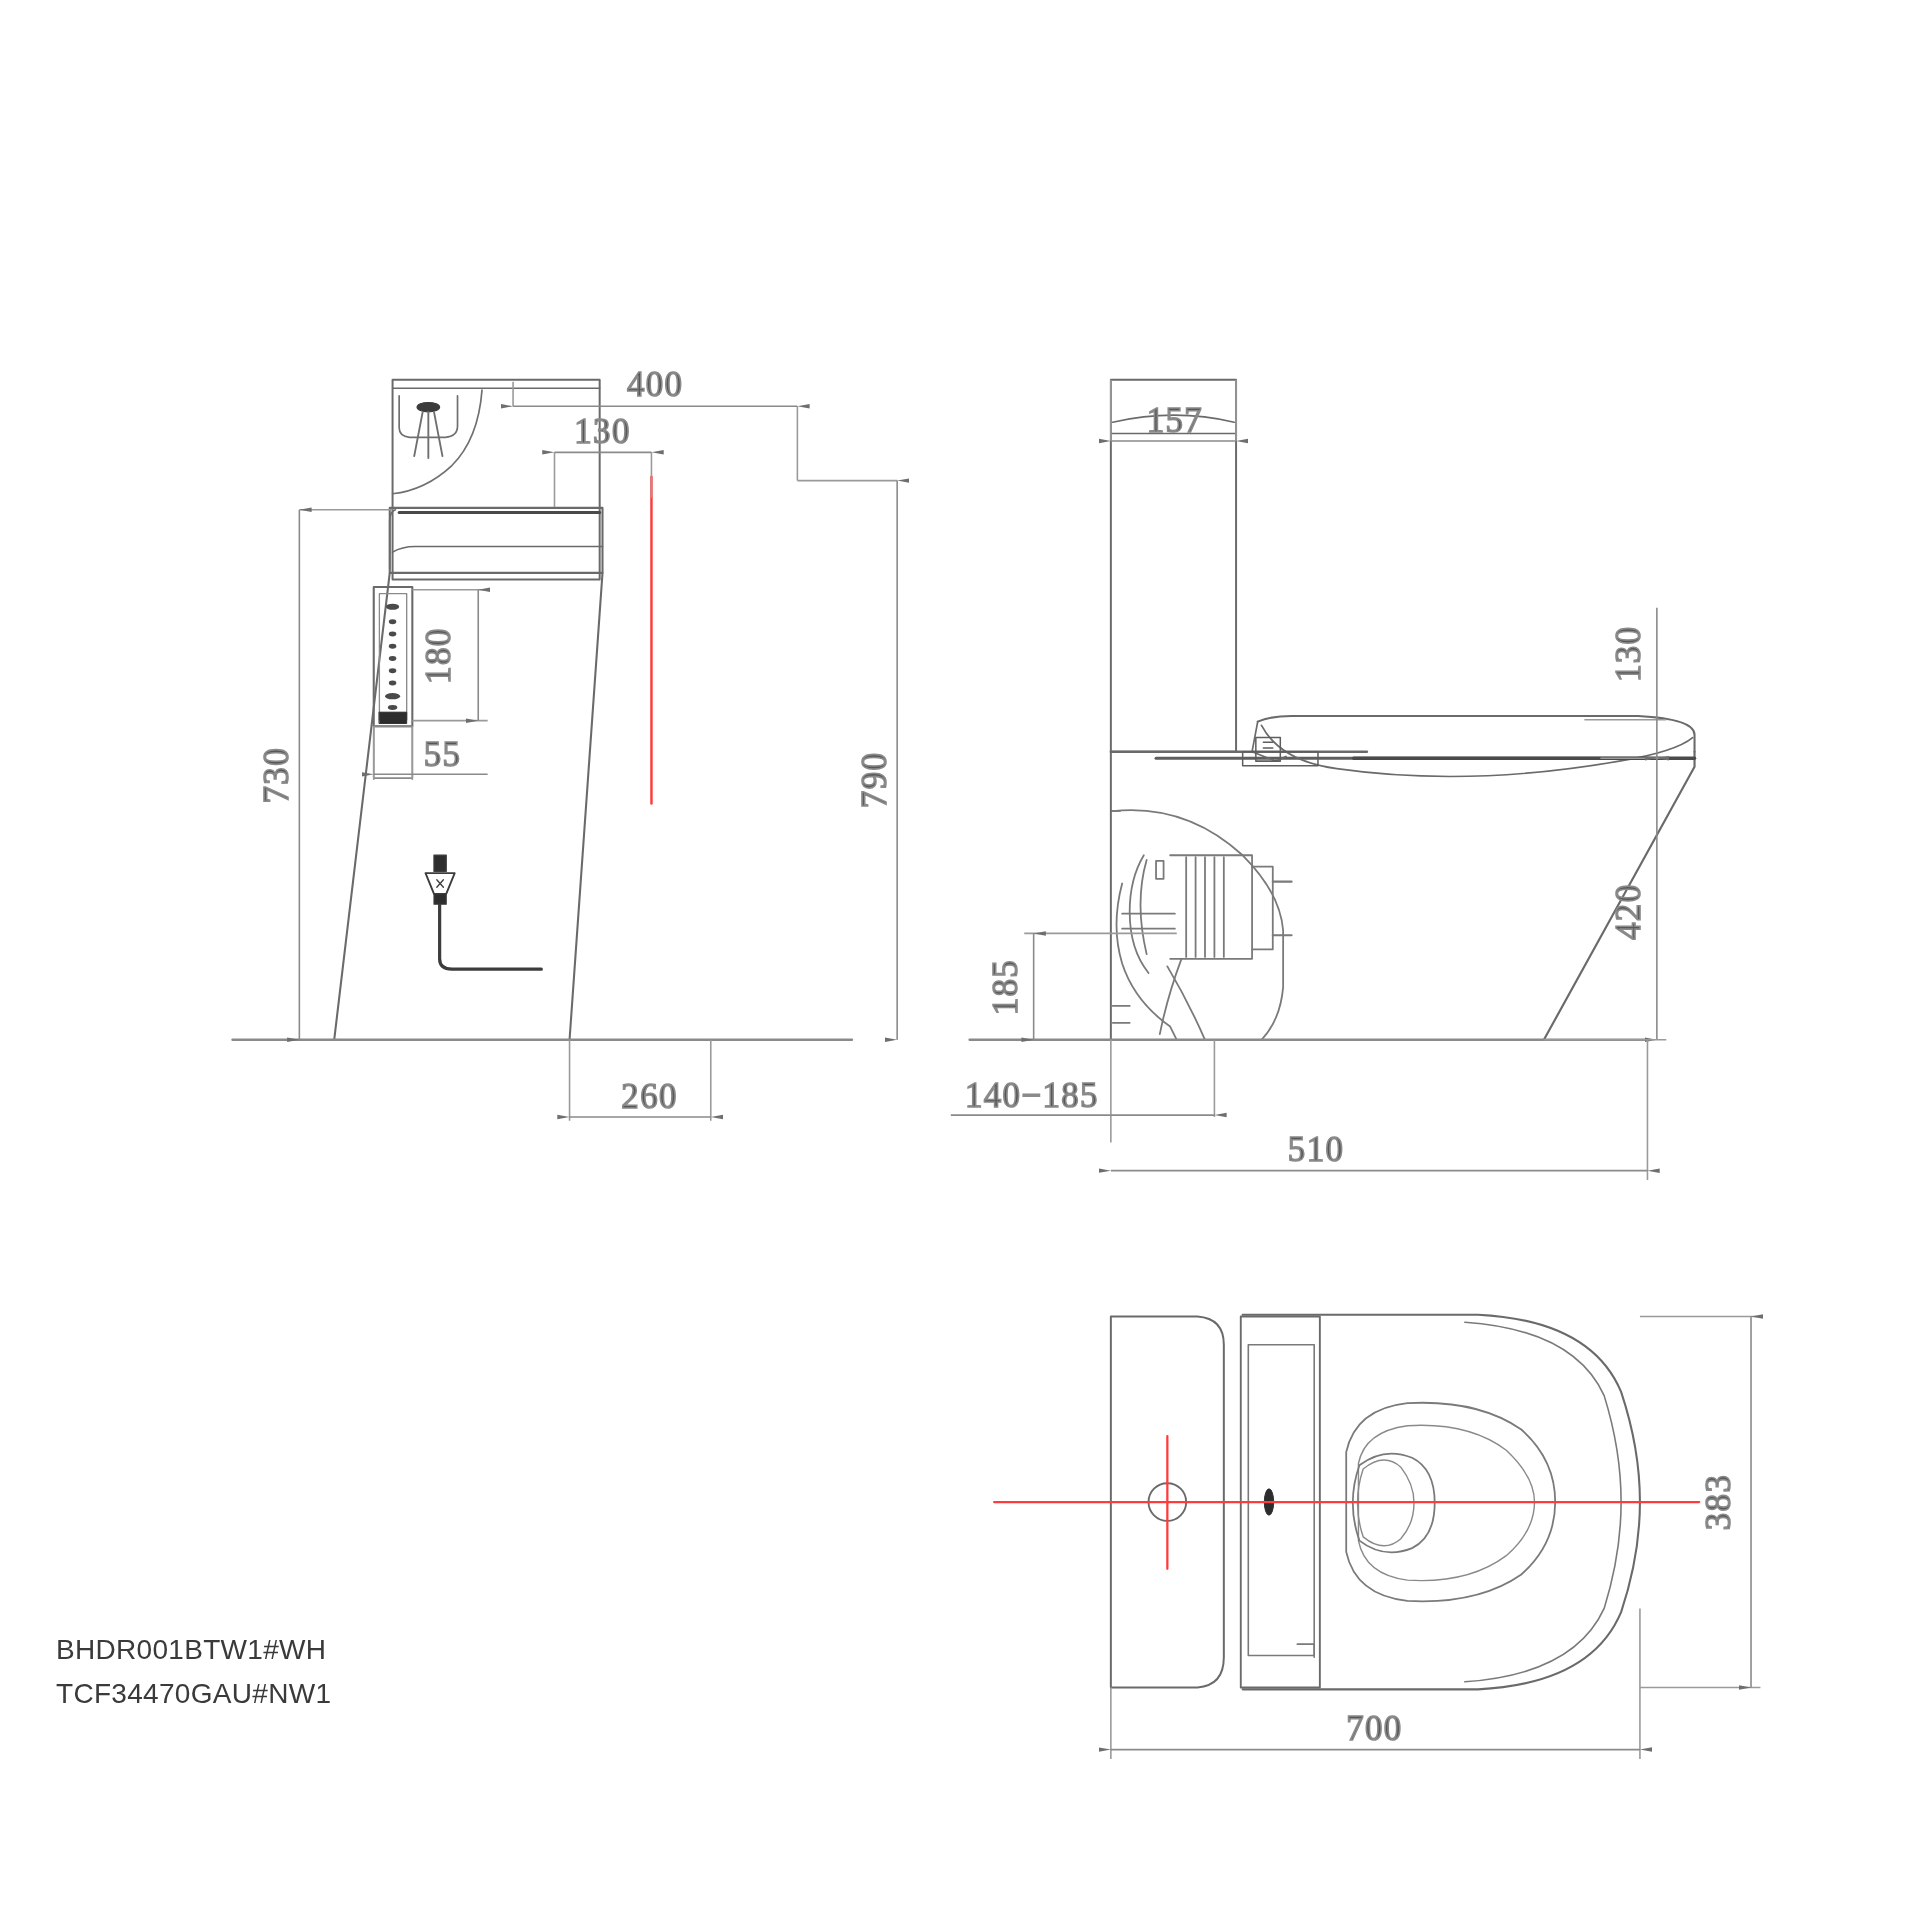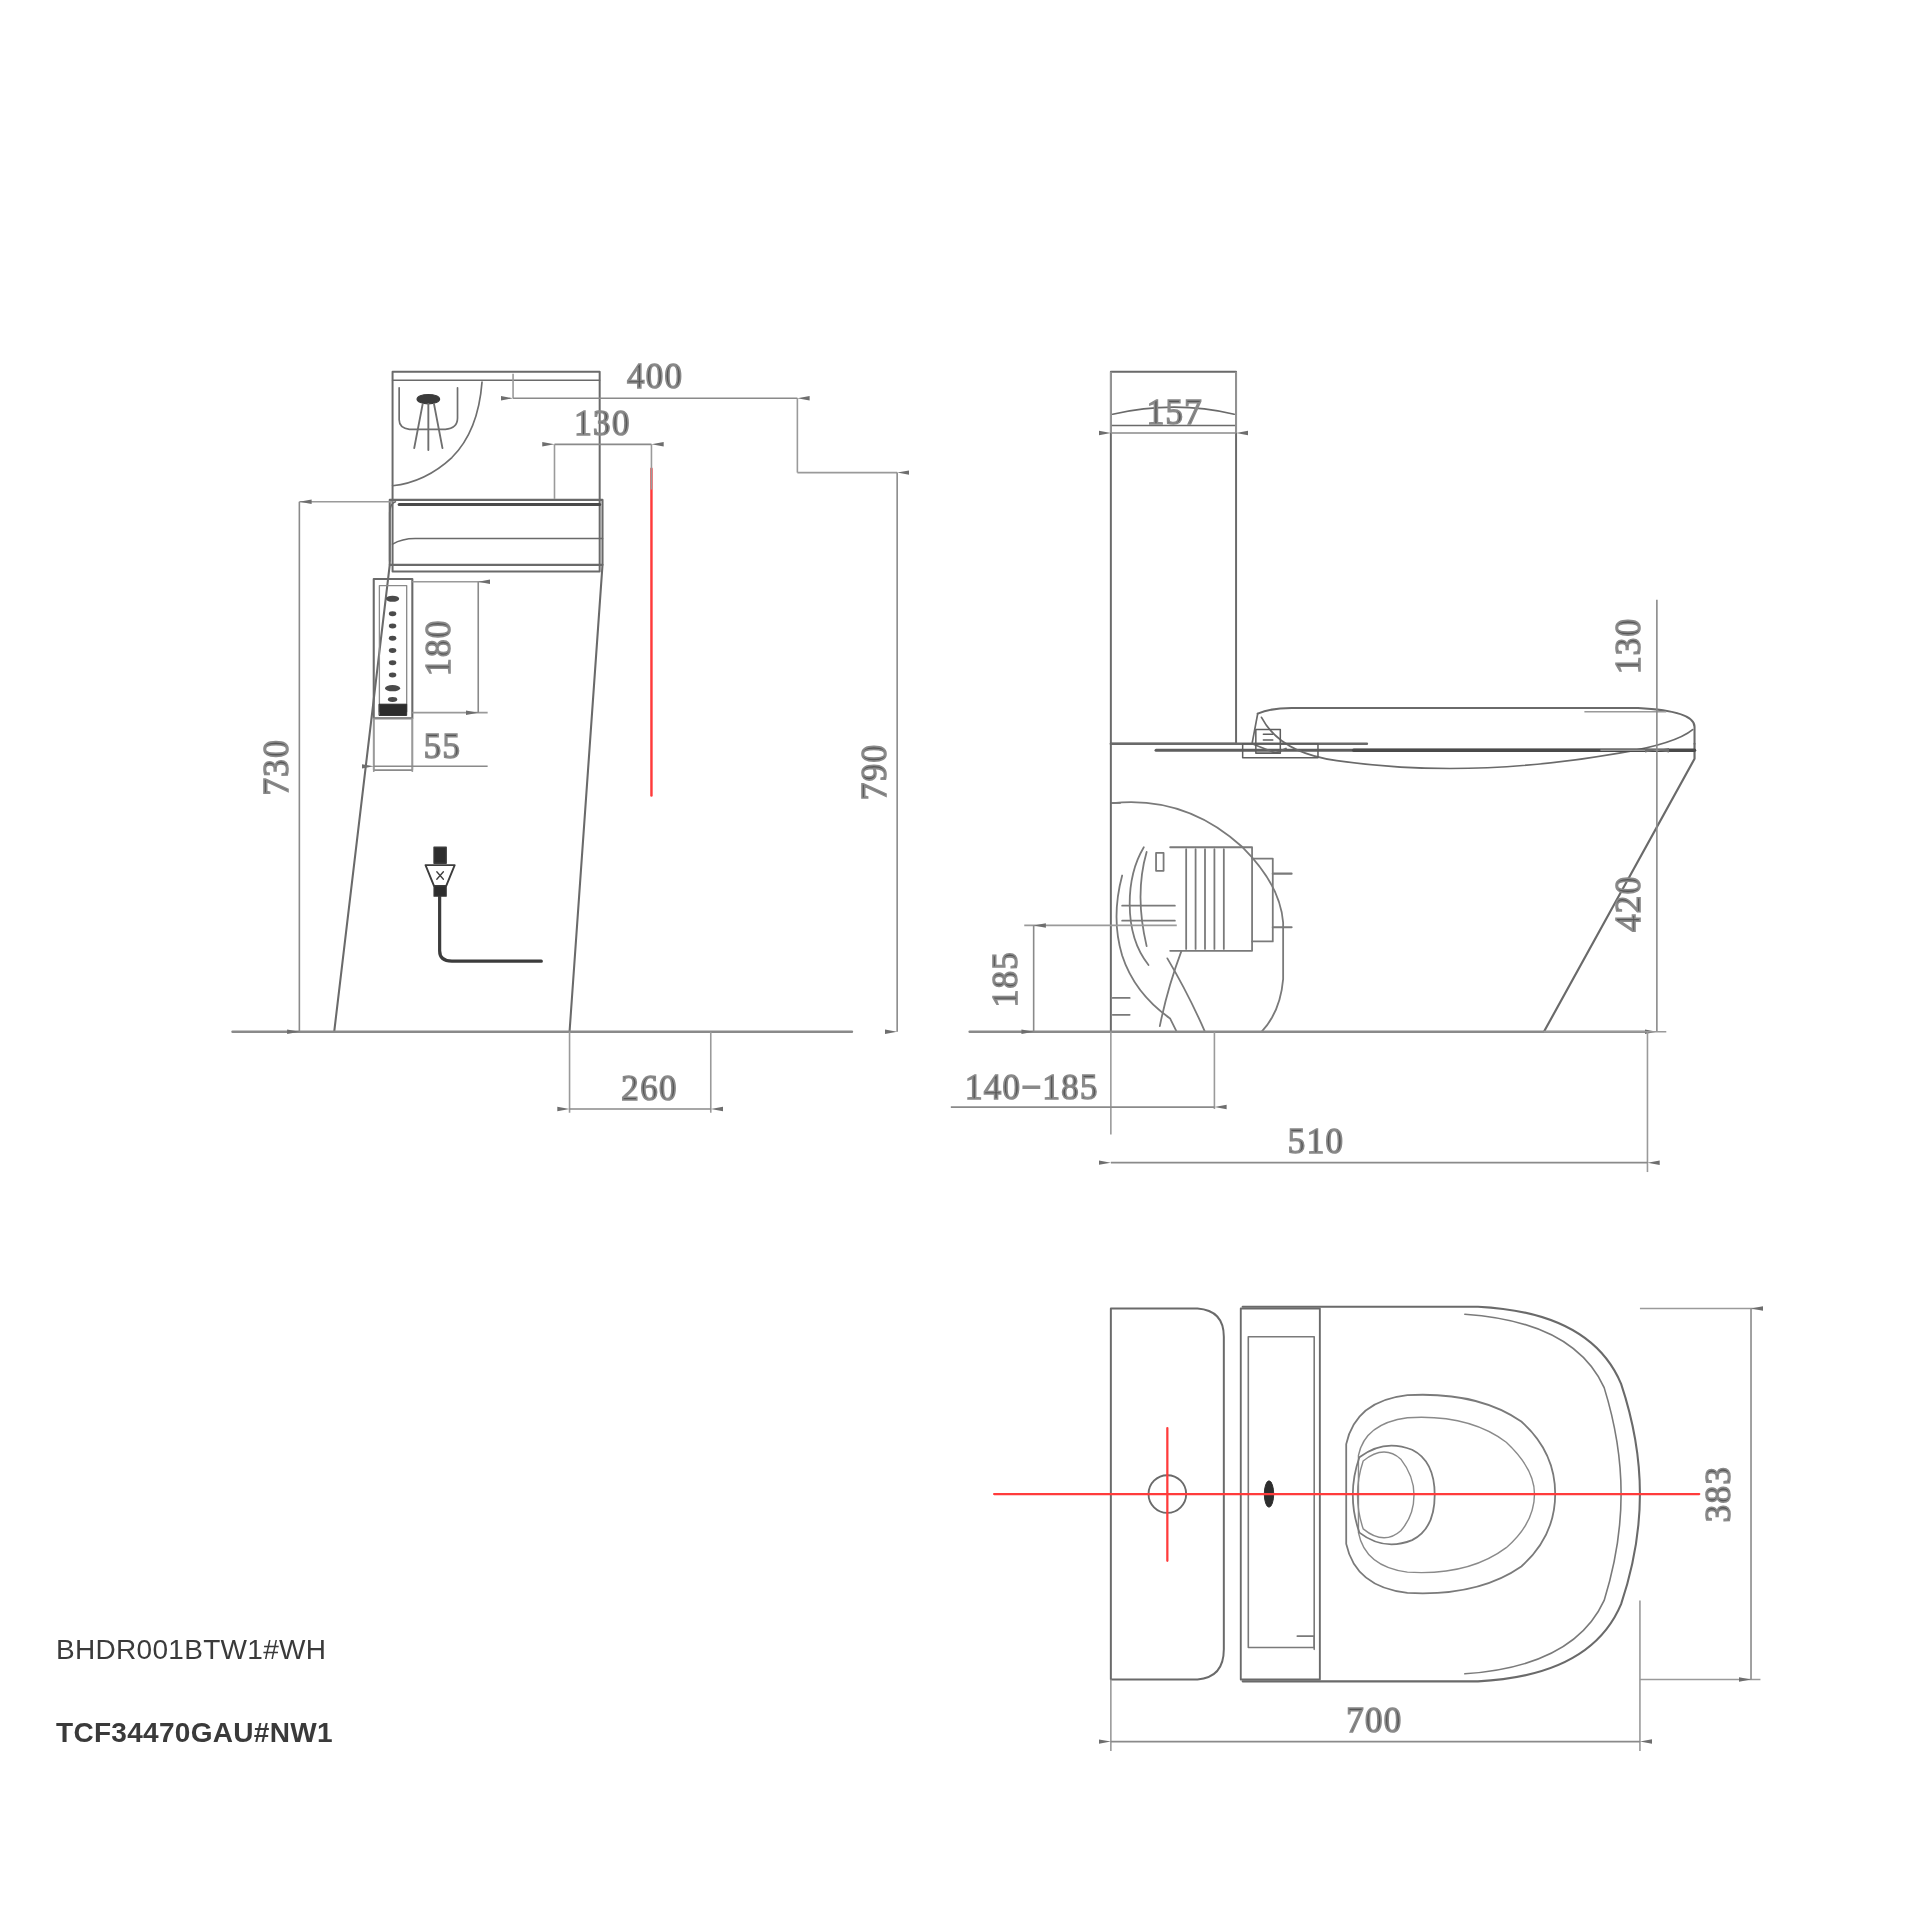--- a/index.html
+++ b/index.html
@@ -4,39 +4,39 @@
 <title>Technical Drawing</title>
 <style>
   html,body{margin:0;padding:0;background:#ffffff;}
   body{
     width:1928px;height:1928px;
     font-family:"Liberation Serif", serif;
     color:#3c3c3c;
     position:relative;
     overflow:hidden;
   }
-  #sheet{position:absolute;left:0;top:0;width:1928px;height:1837px;text-align:center;}
+  #sheet{position:absolute;left:0;top:8px;width:1928px;height:1837px;text-align:center;}
   svg{display:block;}
   .dimtxt{
     font-family:"Liberation Serif", serif;
     font-size:37px;
     fill:#575757;
     letter-spacing:1.5px;
   }
   .modeltxt{
     position:absolute;
     font-family:"Liberation Sans", sans-serif;
     font-size:28px;
     color:#3a3a3a;
     white-space:nowrap;
     letter-spacing:0.3px;
   }
   .modeltxt.italic{}
   #model-1{left:56px;top:1634px;}
-  #model-2{left:56px;top:1717px;font-weight:bold;}
+  #model-2{left:56px;top:1678px;}
 </style>
 </head>
 <body>
 
 <div id="sheet">
 
 <svg width="1928" height="1928" viewBox="0 0 2048 2048" shape-rendering="geometricPrecision">
 
   <defs>
     <marker id="arrL" markerWidth="14" markerHeight="8" refX="13" refY="4" orient="auto" markerUnits="userSpaceOnUse">

